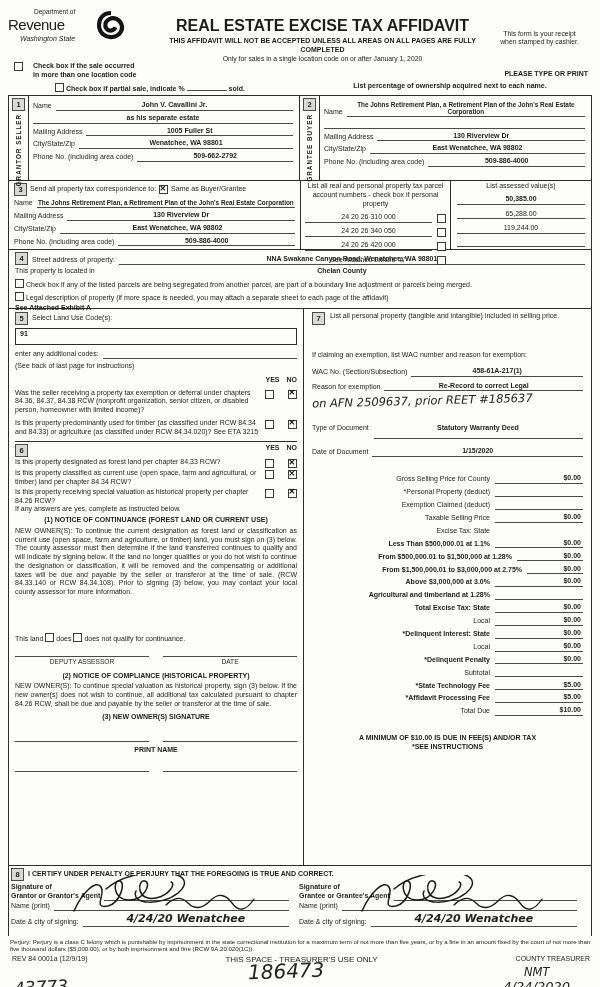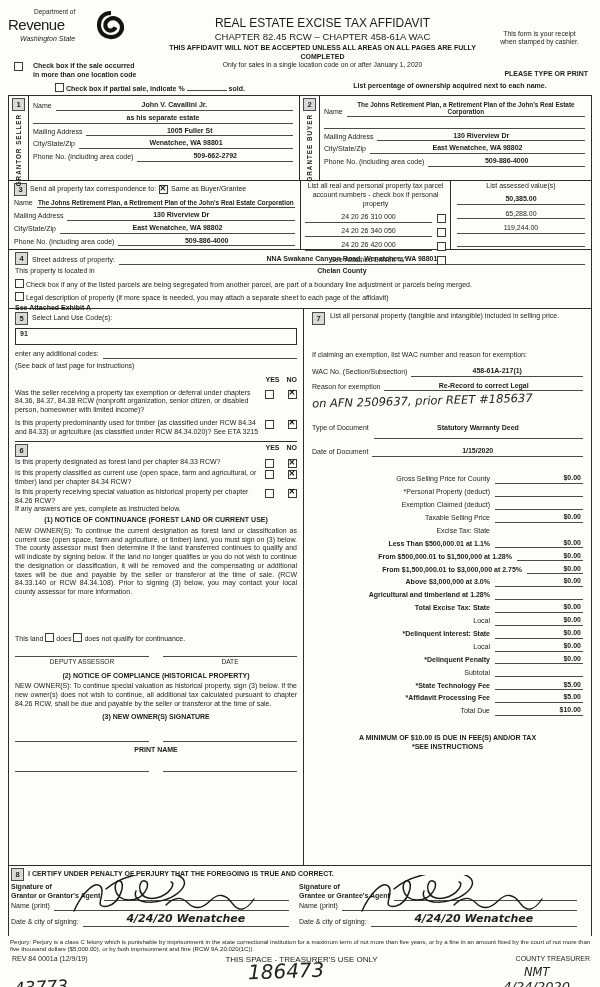--- a/index.html
+++ b/index.html
@@ -14,21 +14,21 @@
          font-size:7.5px;line-height:11px;font-weight:bold;flex:none}
   .vlabel{writing-mode:vertical-rl;transform:rotate(180deg);font-weight:bold;font-size:6.3px;letter-spacing:1px;margin-top:3px}
   
   .hdr{display:flex;padding:8px 8px 0 8px;height:60px;box-sizing:border-box}
   .logo{width:150px;position:relative}
   .logo .l1{font-size:6.5px;margin-left:26px}
   .logo .l2{font-size:15px;font-weight:normal;letter-spacing:-0.5px}
   .logo .l3{font-size:7px;font-style:italic;margin-left:12px}
   .logo svg{position:absolute;left:88px;top:2px}
   .titleblk{flex:1;text-align:center;padding-top:8px}
-  .titleblk .t1{font-size:12px;font-weight:normal}
+  .titleblk .t1{font-size:16px;font-weight:bold}
   .titleblk .t2{font-size:9.5px}
   .titleblk .t3{font-size:7px;font-weight:bold;margin-top:1px}
   .titleblk .t4{font-size:6.8px}
   .receipt{width:105px;font-size:6.8px;text-align:center;padding-top:22px}
   .subhdr{display:flex;justify-content:space-between;padding:2px 12px 0 14px;height:22px;box-sizing:border-box}
   .multiloc{display:flex;gap:10px;font-weight:bold}
   .partialrow{display:flex;height:13px;font-weight:bold}
   .partialrow .ph{width:50%;text-align:center}
   
   .main{margin:0 8px;border:1.5px solid #2c2c2c;border-bottom:none}
@@ -91,21 +91,20 @@
     <div class="logo">
       <div class="l1">Department of</div>
       <div class="l2">Revenue</div>
       <div class="l3">Washington State</div>
       <svg width="30" height="30" viewBox="0 0 40 40">
         <path d="M20 4 C9 4 4 12 4 20 C4 31 13 37 22 36 C31 35 37 27 34 19 C31 12 24 9 18 12 C12 15 11 21 14 25 C17 29 24 28 26 23" stroke="#141414" stroke-width="5.5" fill="none"></path>
       </svg>
     </div>
     <div class="titleblk">
       <div class="t1">REAL ESTATE EXCISE TAX AFFIDAVIT</div>
-      <div class="t2">CHAPTER 82.45 RCW – CHAPTER 458-61A WAC</div>
       <div class="t3">THIS AFFIDAVIT WILL NOT BE ACCEPTED UNLESS ALL AREAS ON ALL PAGES ARE FULLY COMPLETED</div>
       <div class="t4">Only for sales in a single location code on or after January 1, 2020</div>
     </div>
     <div class="receipt">
       <div>This form is your receipt</div>
       <div>when stamped by cashier.</div>
     </div>
   </div>
 
   <div class="subhdr">

